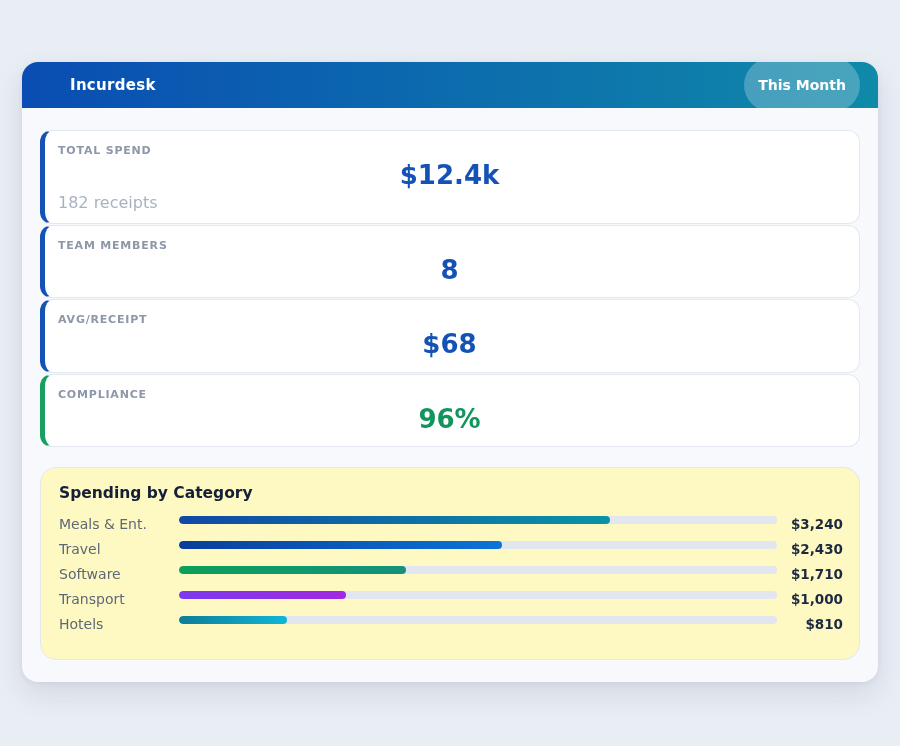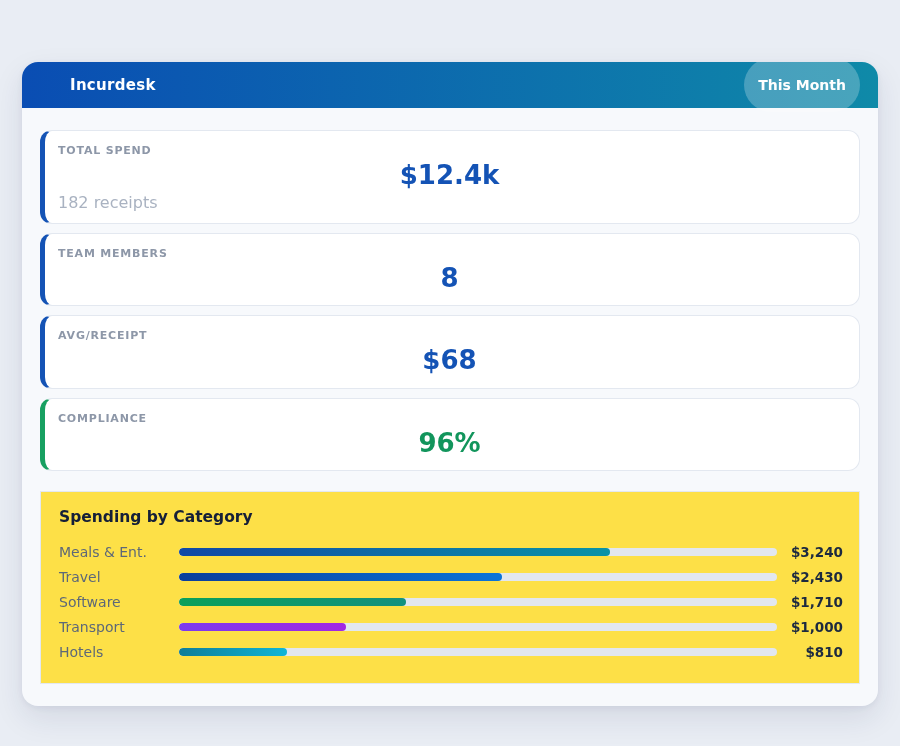--- a/index.html
+++ b/index.html
@@ -35,41 +35,41 @@
     padding: 19px 14px; border-radius: 999px;
     cursor: pointer;
   }
   .content { padding: 22px 18px 22px 18px; }
   .stat-card {
     background: #ffffff;
     border: 1px solid #e3e8f0;
     border-left: 5px solid var(--accent, #1453b5);
     border-radius: 12px;
     padding: 13px 18px 11px 13px;
-    margin-bottom: 9px;
+    margin-bottom: 1px;
   }
   .stat-label {
     font-size: 11px; font-weight: bold; color: #8d97a8; letter-spacing: 0.8px;
     text-transform: uppercase;
   }
   .stat-value {
     font-size: 26px; font-weight: bold; color: var(--value-color, #1453b5);
     line-height: 1.2; margin-top: 3px; text-align: center;
   }
   .stat-sub { font-size: 16px; color: #a9b2c1; margin-top: 2px; }
   .chart-card {
-    background: #fde047;
+    background: #fef9c3;
     border: 1px solid #e3e8f0;
-    border-radius: 0;
+    border-radius: 16px;
     margin-top: 20px;
     padding: 16px 16px 18px 18px;
   }
   .chart-title { font-size: 15.5px; font-weight: bold; color: #151f38; }
   .chart-rows { margin-top: 14px; }
-  .chart-row { display: flex; align-items: center; height: 25px; }
+  .chart-row { display: flex; height: 25px; }
   .chart-cat { width: 120px; flex: 0 0 120px; font-size: 14px; color: #5d6878; }
   .chart-track {
     flex: 1; height: 8px; background: #e2e7ef; border-radius: 999px;
     overflow: hidden; position: relative;
   }
   .chart-fill { height: 100%; border-radius: 999px; }
   .chart-val {
     width: 66px; flex: 0 0 66px; text-align: right;
     font-size: 13.5px; font-weight: bold; color: #1c2940;
   }

